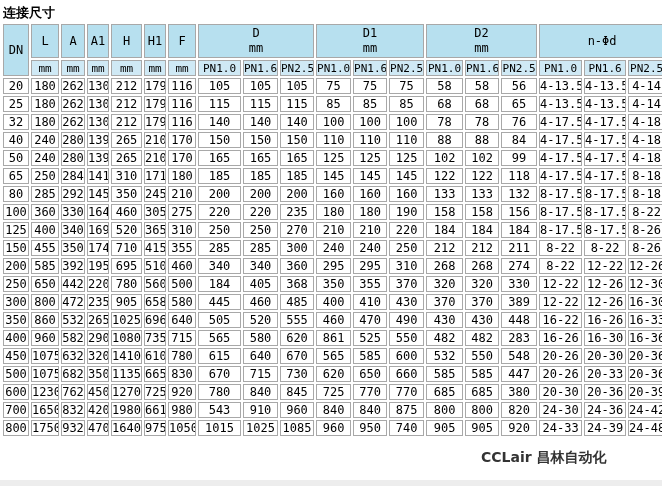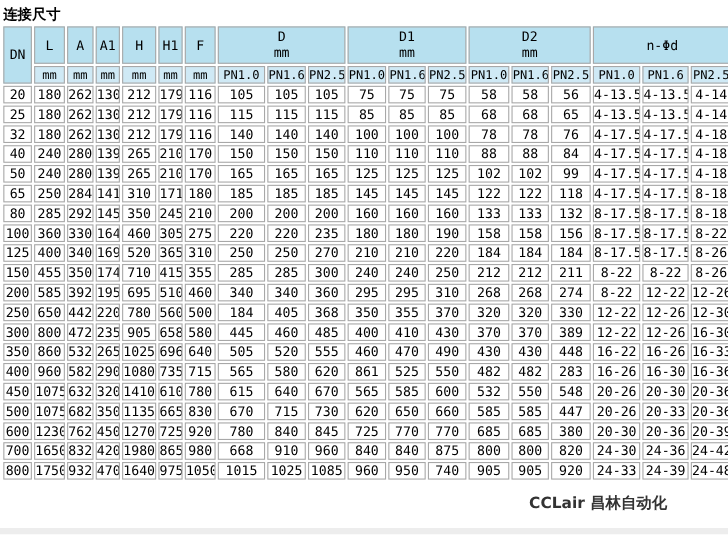--- a/index.html
+++ b/index.html
@@ -494,23 +494,23 @@
           <td>20-30</td>
           <td>20-36</td>
           <td>20-39</td>
         </tr>
         <tr>
           <td>700</td>
           <td>1650</td>
           <td>832</td>
           <td>420</td>
           <td>1980</td>
-          <td>865</td>
+          <td>661</td>
           <td>980</td>
-          <td>668</td>
+          <td>543</td>
           <td>910</td>
           <td>960</td>
           <td>840</td>
           <td>840</td>
           <td>875</td>
           <td>800</td>
           <td>800</td>
           <td>820</td>
           <td>24-30</td>
           <td>24-36</td>

